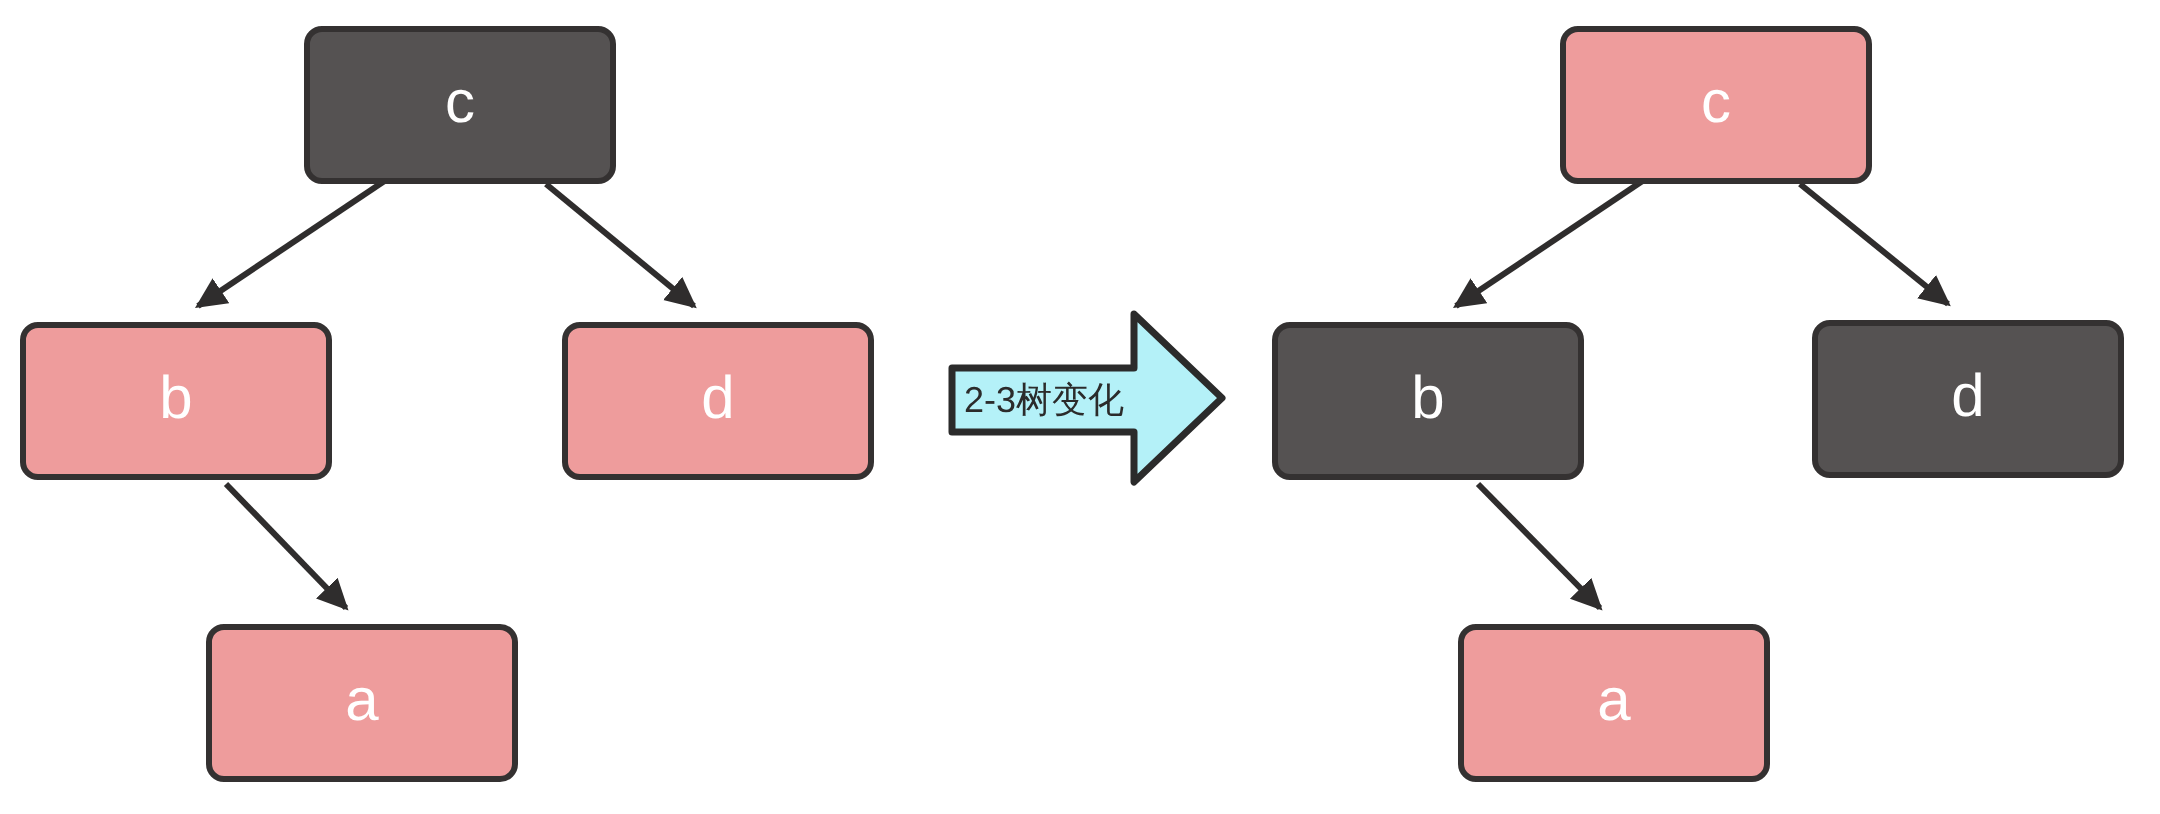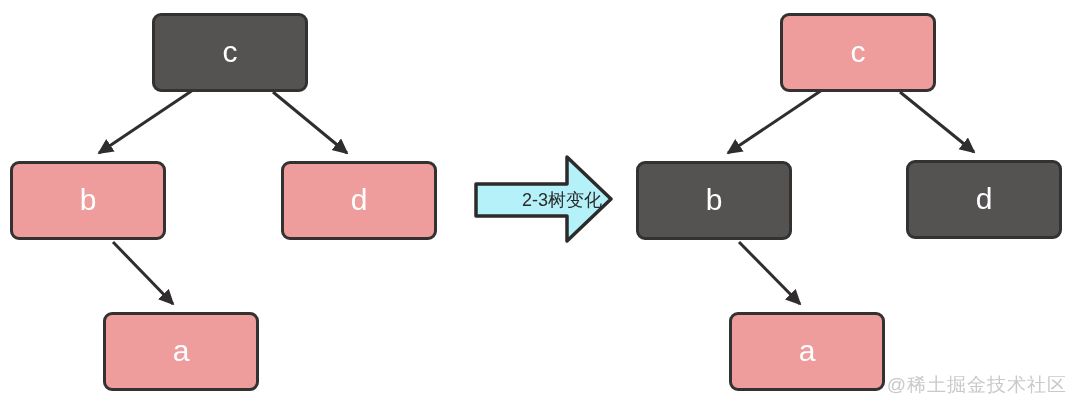--- a/index.html
+++ b/index.html
@@ -55,21 +55,20 @@
   .transform-label {
     position: absolute;
     left: 477px;
     top: 190px;
     width: 90px;
     text-align: center;
     font-size: 18px;
     line-height: 20px;
     color: #2b2b2b;
     white-space: nowrap;
-    padding-left: 40px;
   }
   .watermark {
     position: absolute;
     right: 13px;
     bottom: 9px;
     font-size: 19px;
     letter-spacing: 1px;
     color: var(--watermark-text, #c9c9c9);
   }
 </style>
@@ -117,15 +116,14 @@
   </div>
   <div class="node black" style="left:906px; top:160px;">
     <span class="node-label">d</span>
   </div>
   <div class="node red" style="left:729px; top:312px;">
     <span class="node-label">a</span>
   </div>
 
   <div class="transform-label">2-3树变化</div>
 
-  <div class="watermark">@稀土掘金技术社区</div>
 
 </div>
 
 </body></html>

